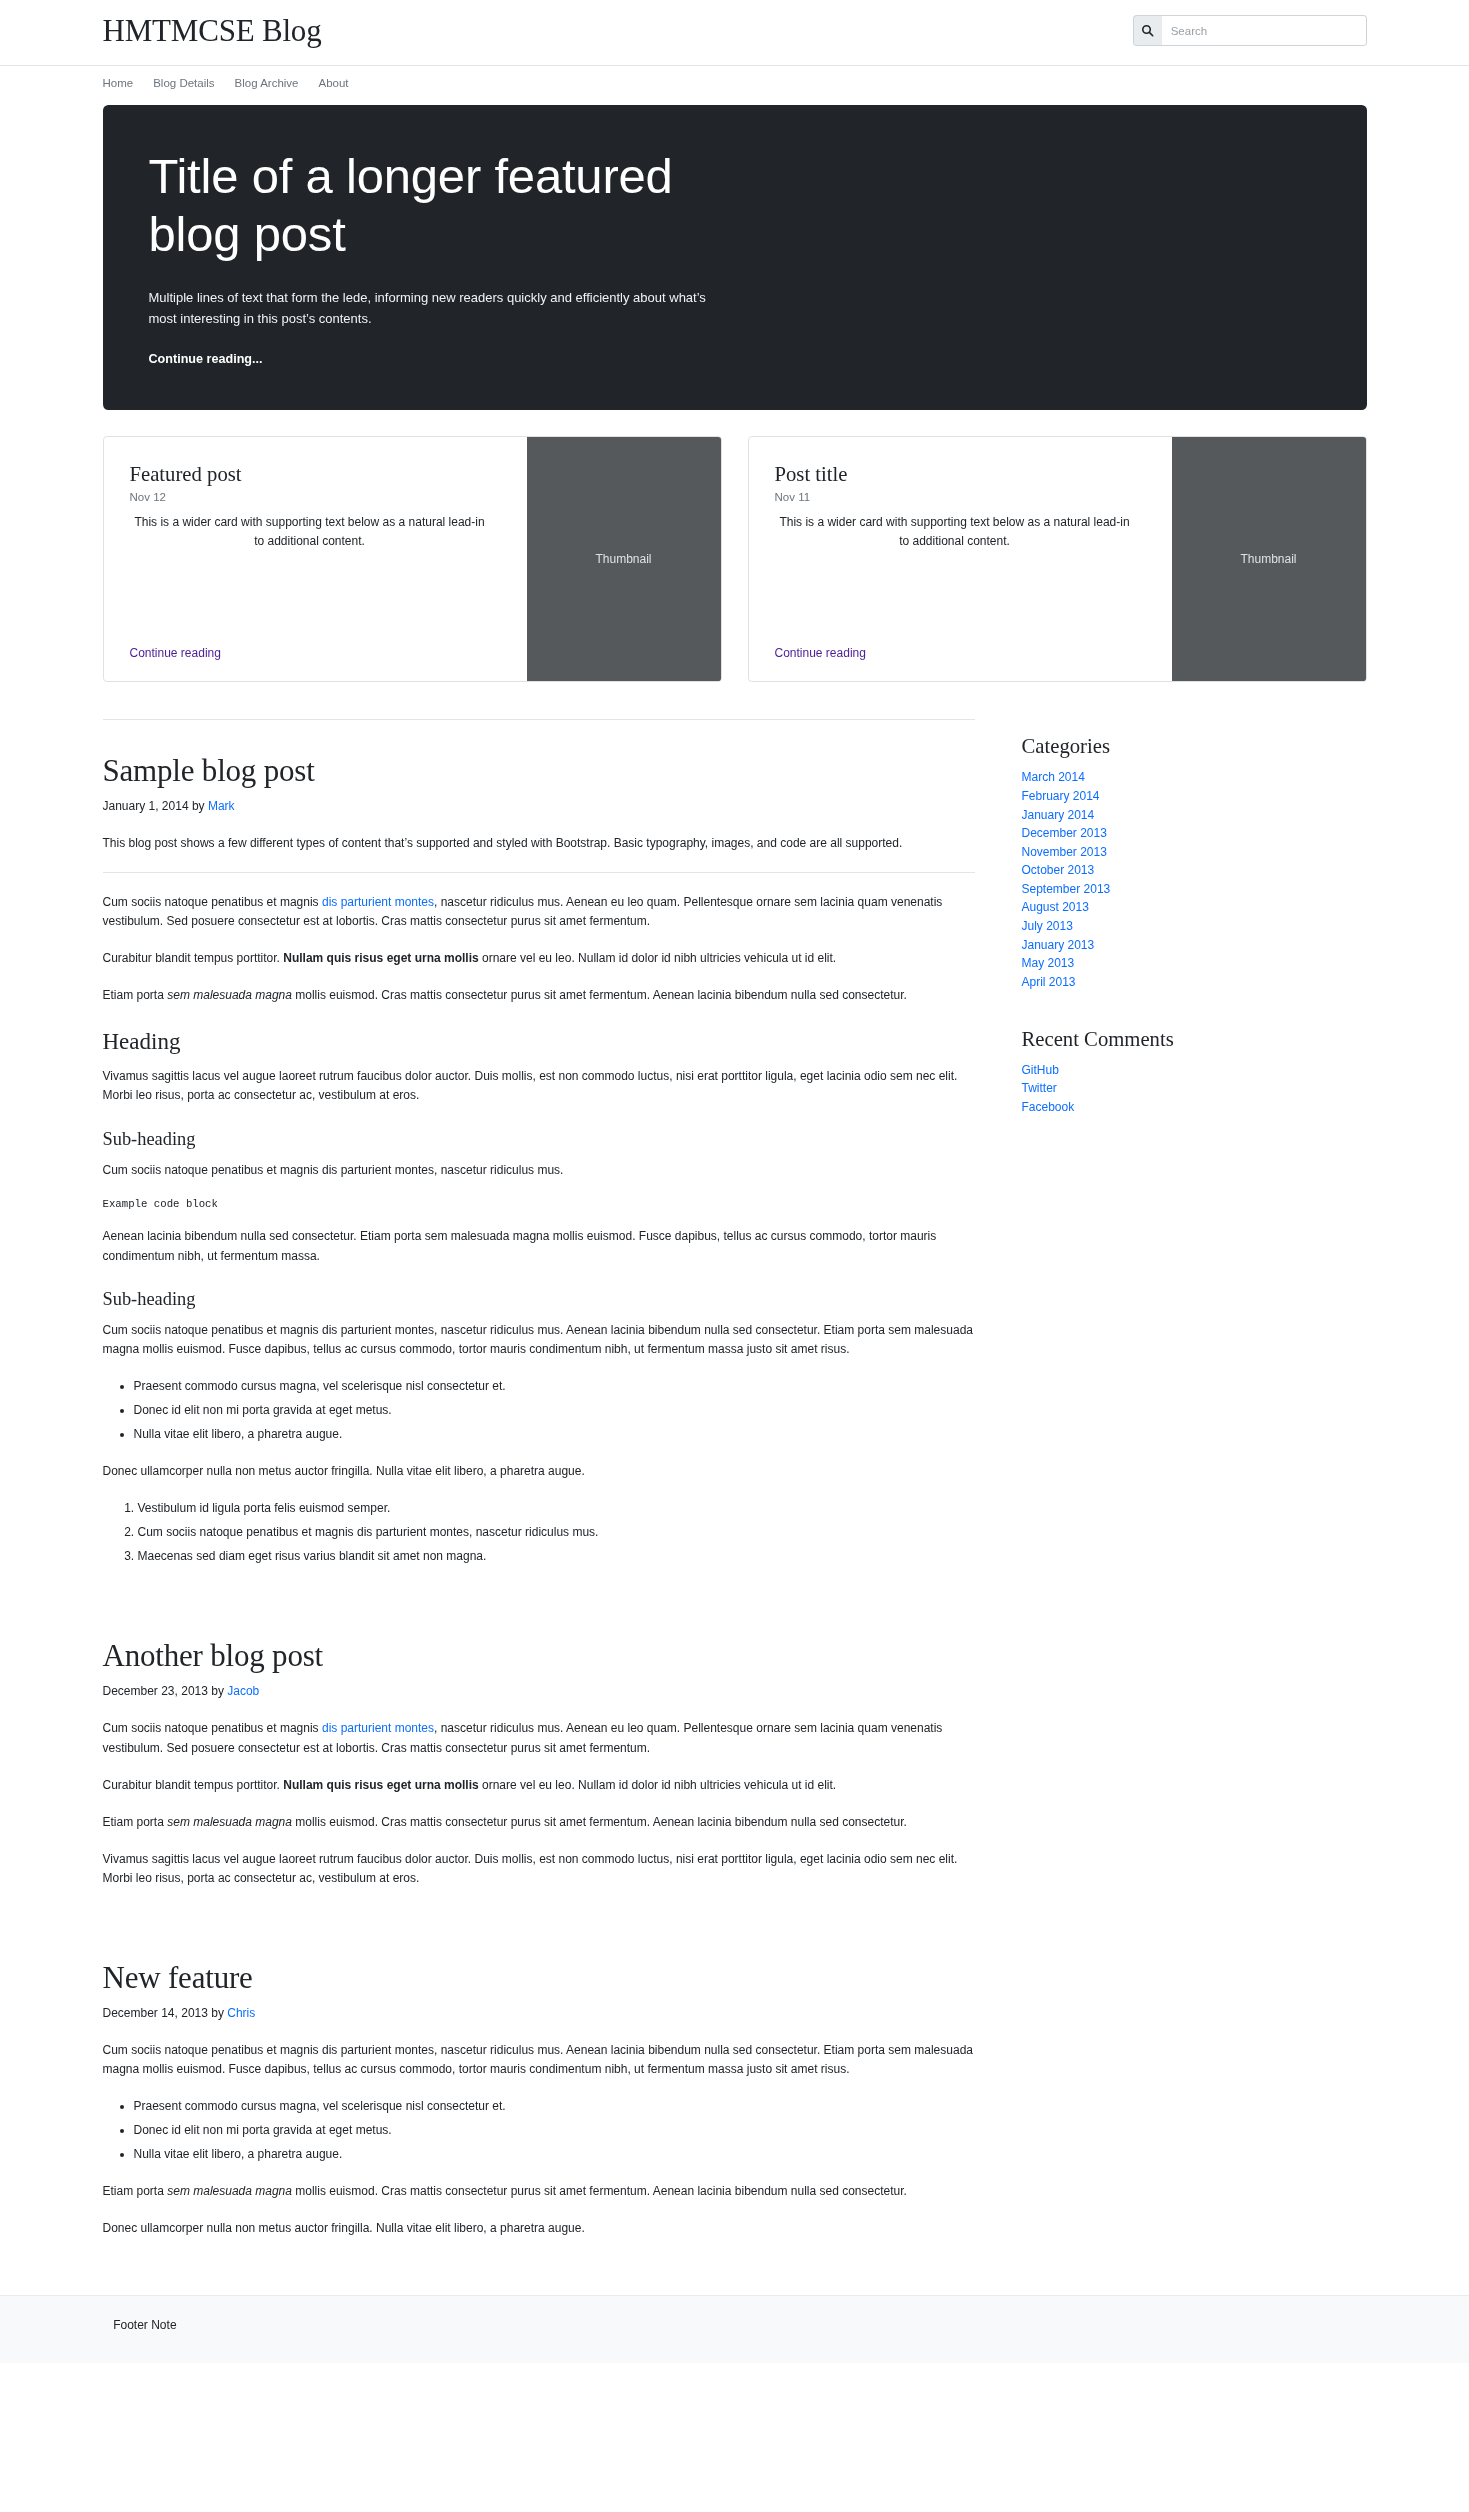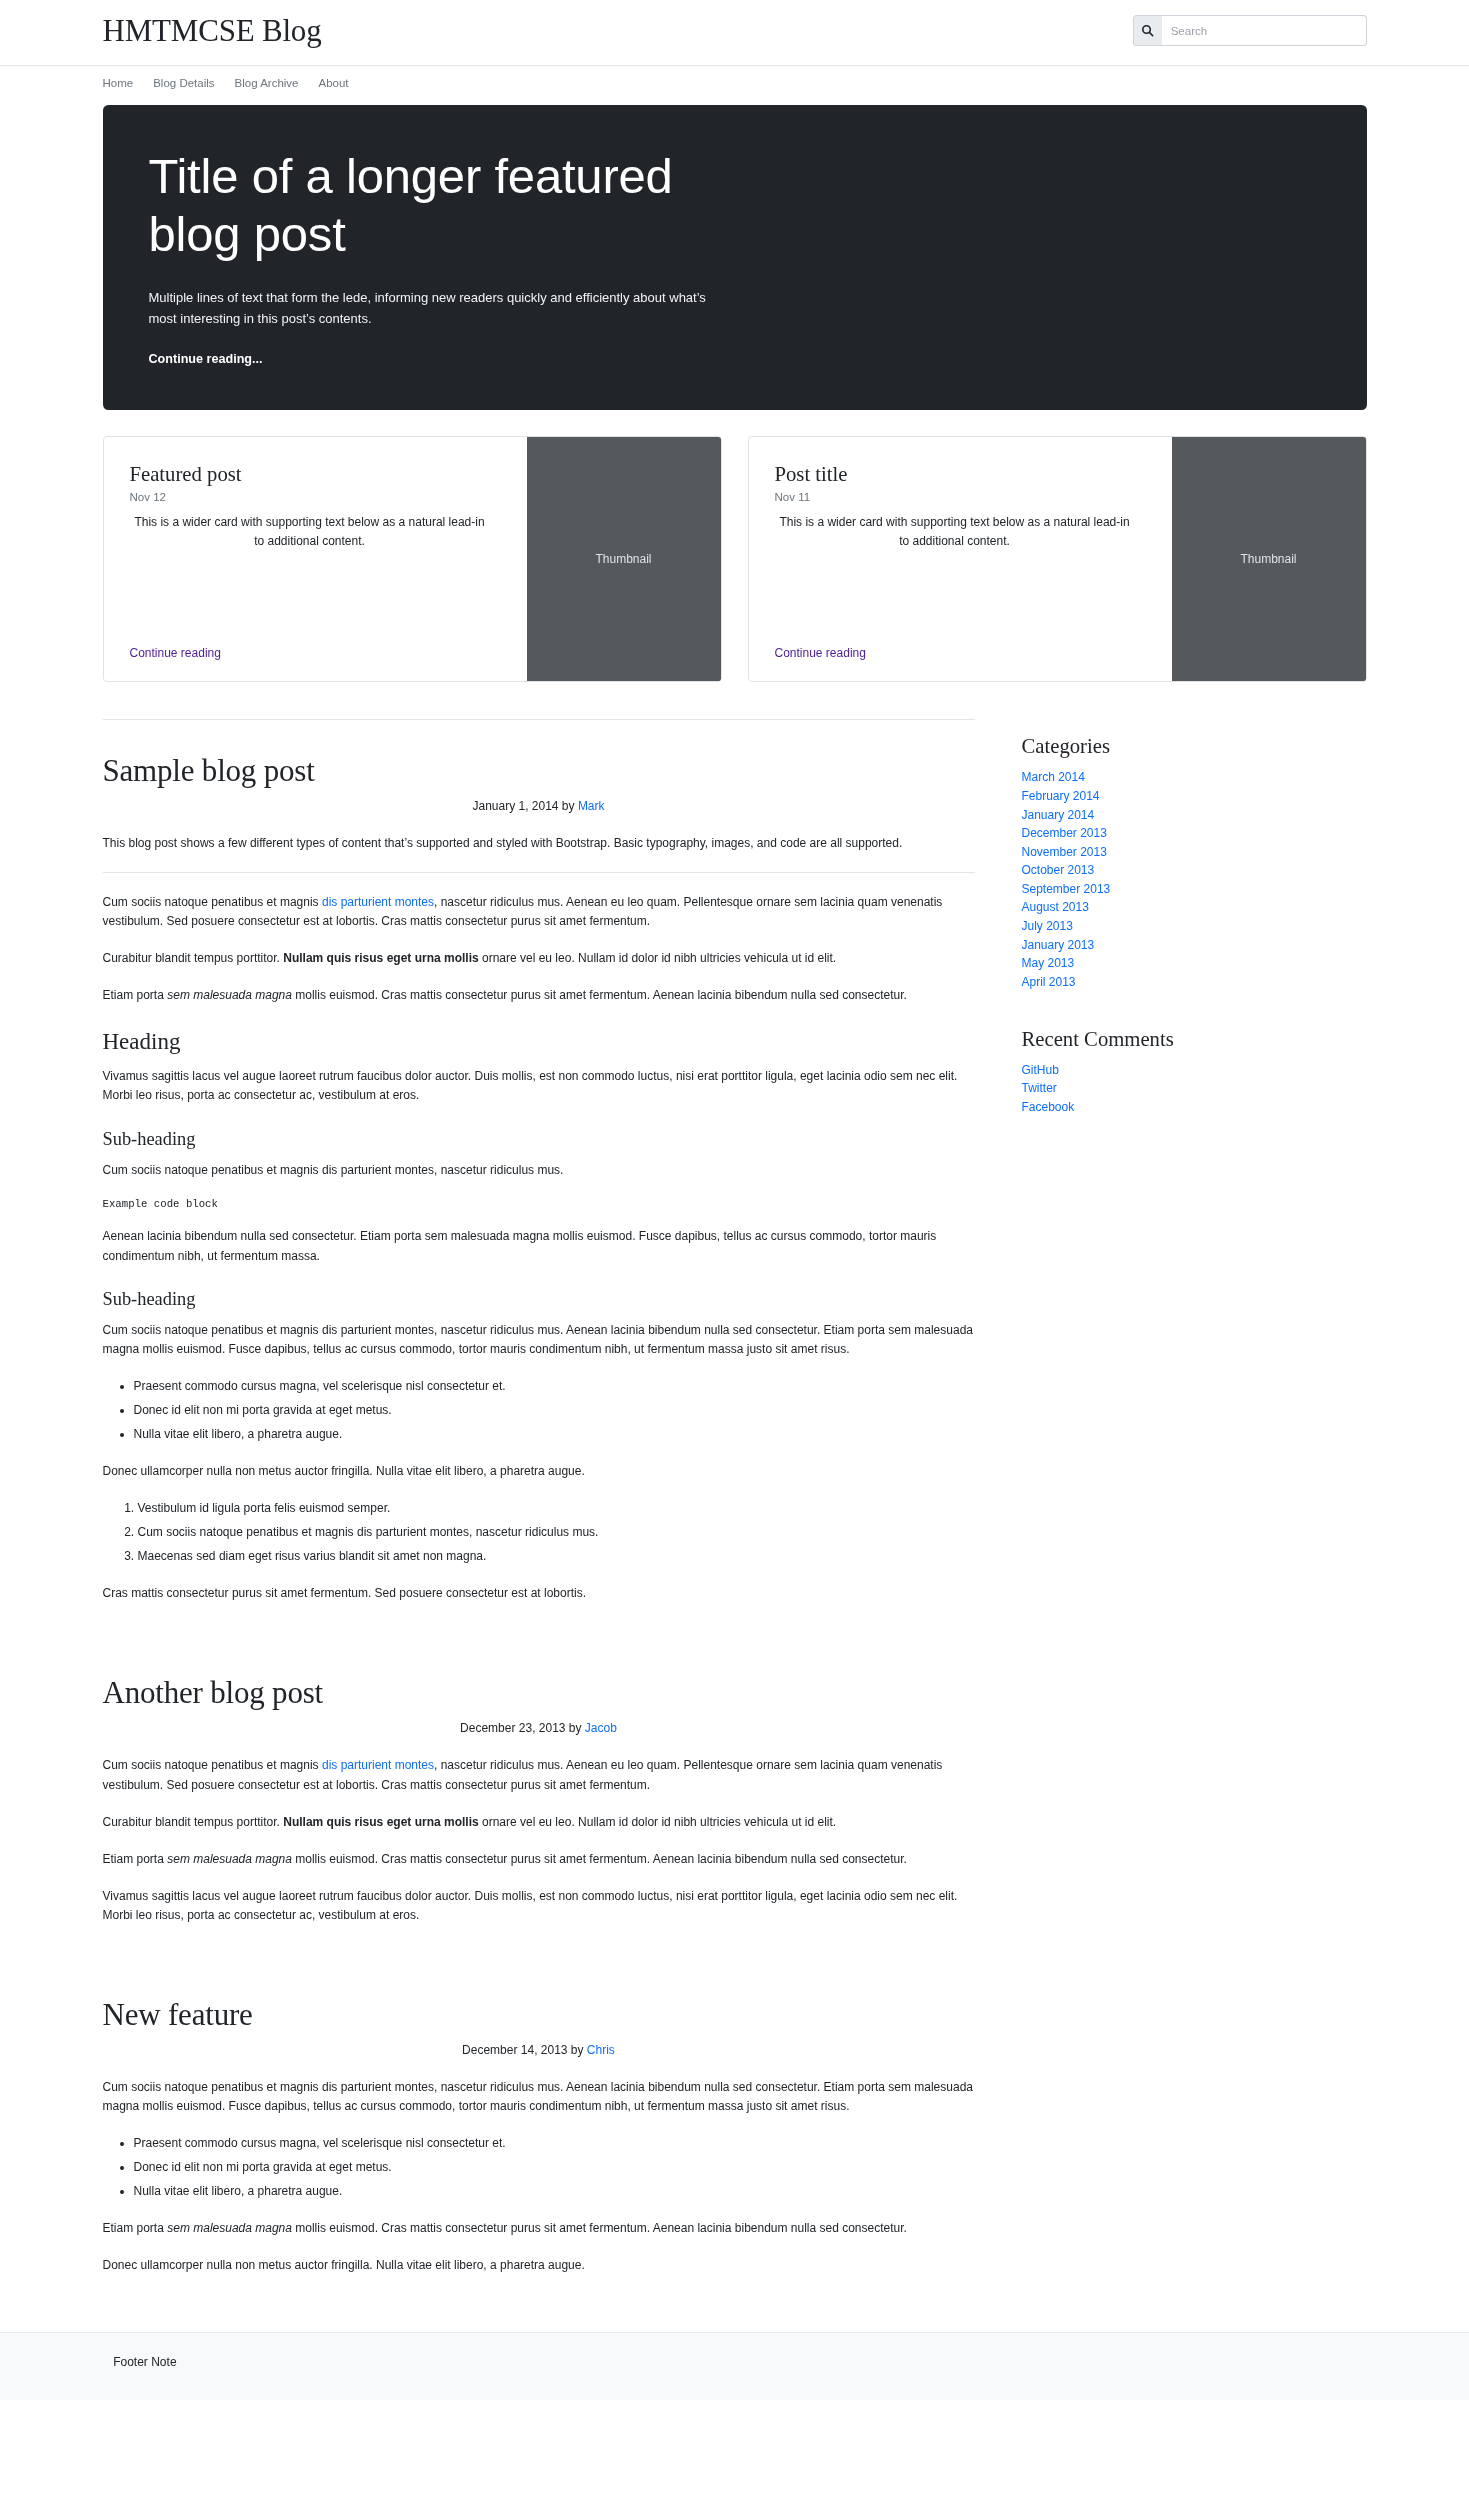--- a/index.html
+++ b/index.html
@@ -100,21 +100,21 @@
     font-weight:400; font-size:21.4px; margin:0 0 12.2px 0; color:#212529;
   }
   .rule { border:0; border-top:0.8px solid #e3e6e8; margin:0 0 32px 0; }
 
   .post { margin-bottom:18.4px; }
   .post h2 {
     font-family:"Liberation Serif", serif;
     font-weight:400; font-size:31px; line-height:1.2;
     margin:0 0 7.7px 0; color:#212529; letter-spacing:-0.2px;
   }
-  .post-meta { color:#6c757d; font-size:11.5px; margin:0 0 23px 0;text-align:center; }
+  .post-meta { color:#6c757d; font-size:11.5px; margin:0 0 23px 0; }
   .post-meta a { color:#0d6efd; text-decoration:none; }
 
   .post p {
     font-size:12px; line-height:1.62; margin:0 0 17.6px 0; color:#212529;
   }
   .post p a { color:#0d6efd; text-decoration:none; }
   .post hr { border:0; border-top:0.8px solid #e3e6e8; margin:18.4px 0 20px 0; }
 
   .post h3 {
     font-family:"Liberation Serif", serif;
@@ -244,21 +244,20 @@
           <li>Praesent commodo cursus magna, vel scelerisque nisl consectetur et.</li>
           <li>Donec id elit non mi porta gravida at eget metus.</li>
           <li>Nulla vitae elit libero, a pharetra augue.</li>
         </ul>
         <p>Donec ullamcorper nulla non metus auctor fringilla. Nulla vitae elit libero, a pharetra augue.</p>
         <ol>
           <li>Vestibulum id ligula porta felis euismod semper.</li>
           <li>Cum sociis natoque penatibus et magnis dis parturient montes, nascetur ridiculus mus.</li>
           <li>Maecenas sed diam eget risus varius blandit sit amet non magna.</li>
         </ol>
-        <p>Cras mattis consectetur purus sit amet fermentum. Sed posuere consectetur est at lobortis.</p>
       </article>
 
       <div class="post-gap"></div>
 
       <article class="post">
         <h2>Another blog post</h2>
         <p class="post-meta">
           <span>December 23, 2013 by</span>
           <a href="#">Jacob</a>
         </p>

